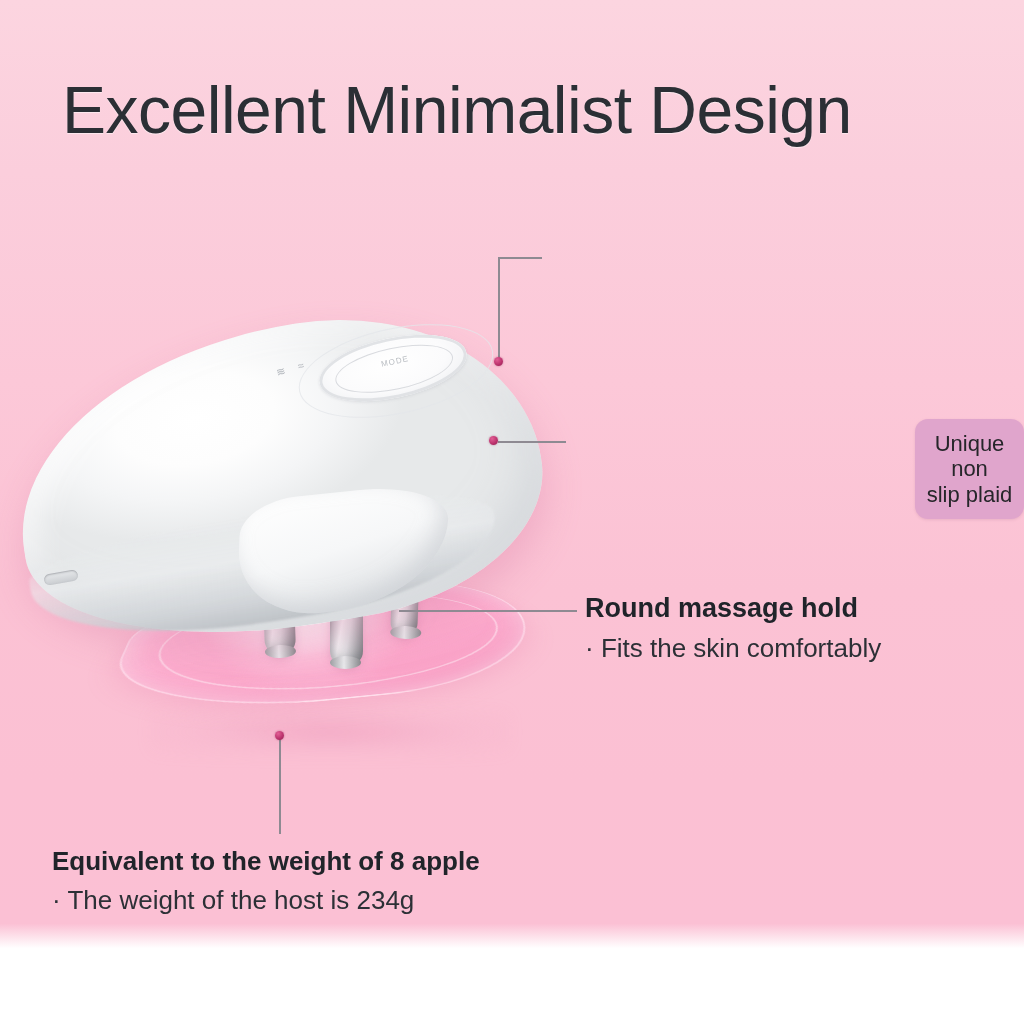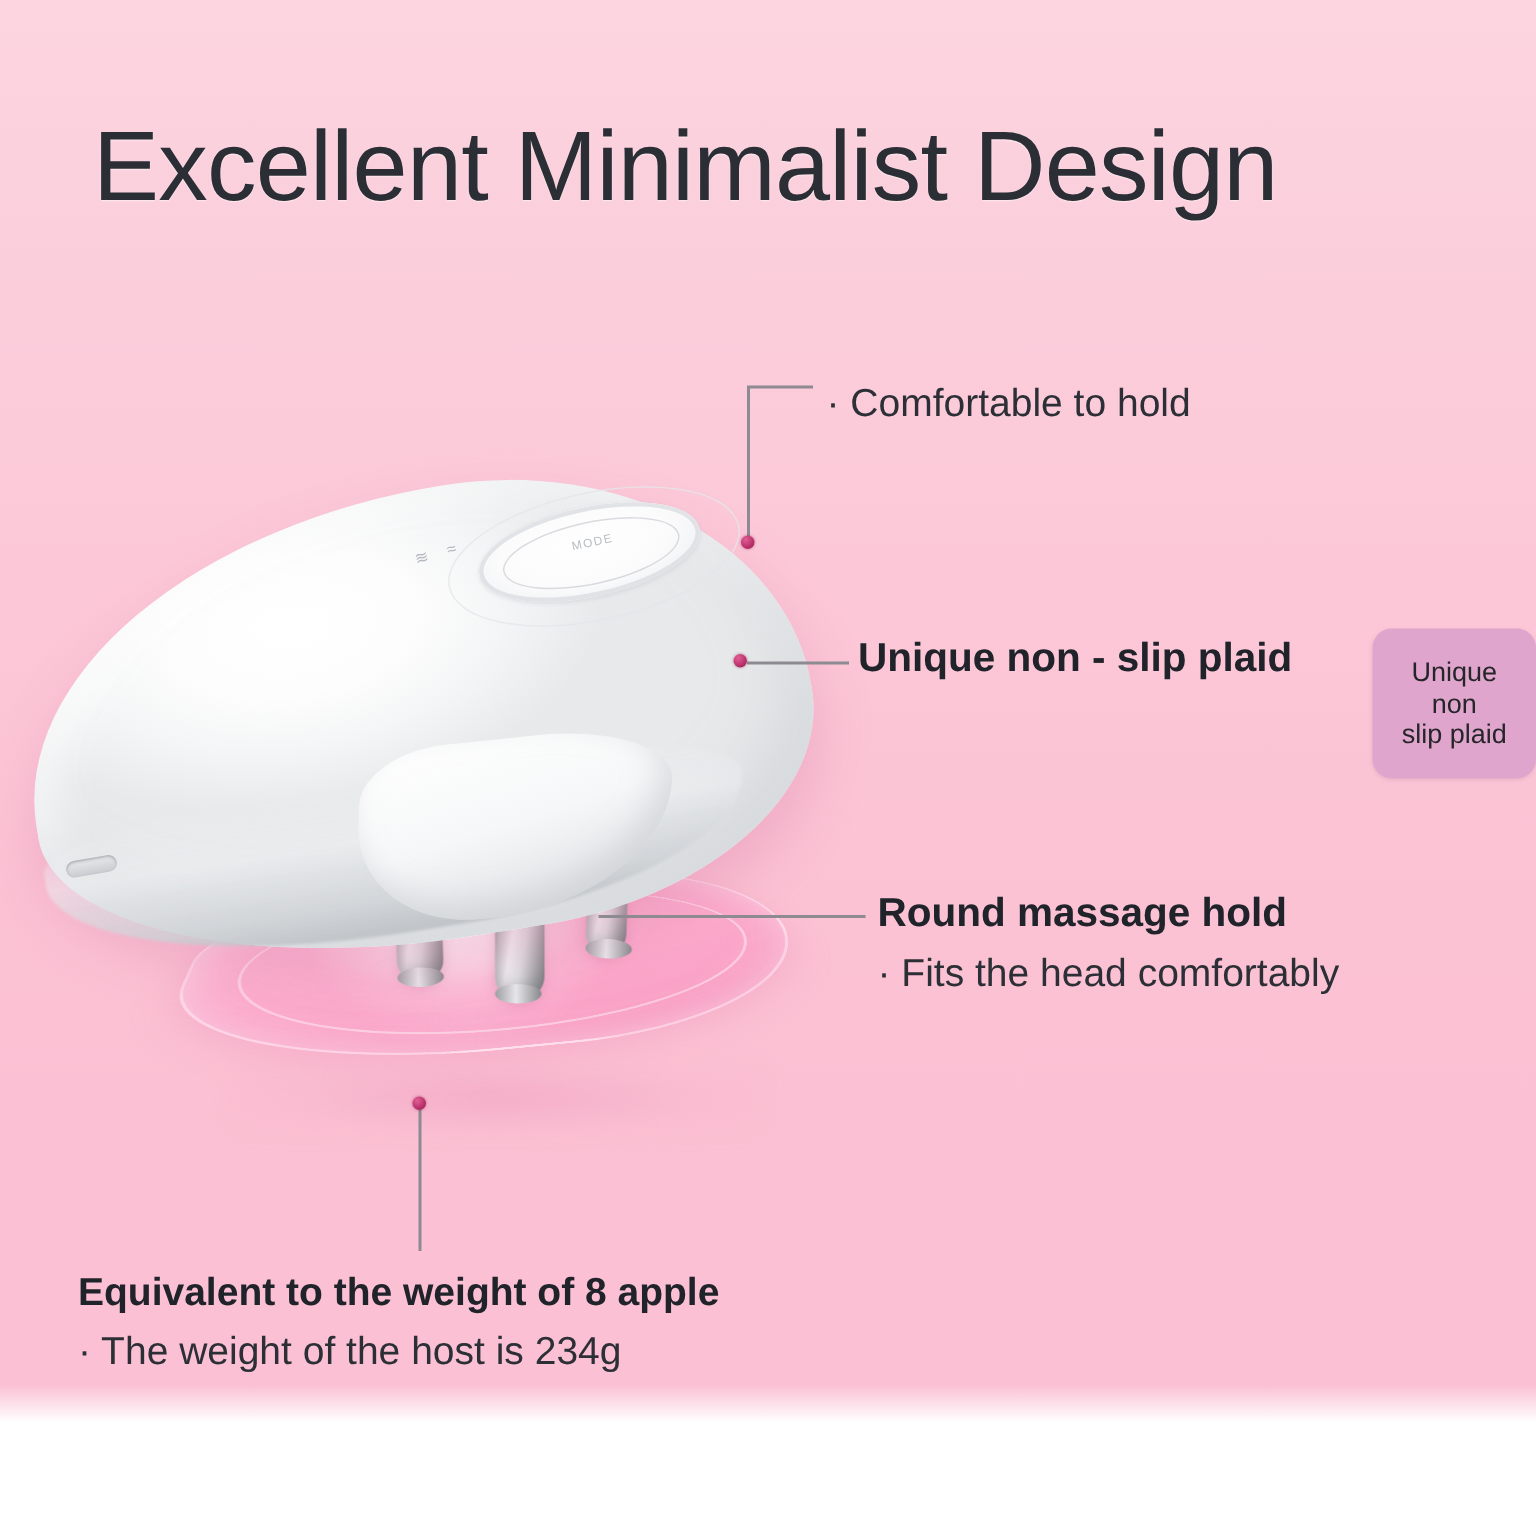--- a/index.html
+++ b/index.html
@@ -105,21 +105,21 @@
     background: #e0a5cc;
     border-radius: 13px;
     display: flex;
     flex-direction: column;
     justify-content: center;
     align-items: center;
     box-shadow: 0 1px 3px rgba(150,90,130,.18);
   }
   #badge span {
     display: block;
-    font-size: 18px;
+    font-size: 22px;
     font-weight: 400;
     color: #26262a;
     line-height: 1.16;
     text-align: center;
     white-space: nowrap;
   }
 
   
   #product {
     position: absolute;
@@ -366,30 +366,28 @@
 
   <div class="lead-line lead-h" id="lead2-h"></div>
   <div class="lead-dot" id="lead2-dot"></div>
 
   <div class="lead-line lead-h" id="lead3-h"></div>
 
   <div class="lead-line lead-v" id="lead4-v"></div>
   <div class="lead-dot" id="lead4-dot"></div>
 
   <div class="callout" id="callout-ergonomic">
-    <div class="sub">· Comfortable to hold</div>
   </div>
 
   <div class="callout" id="callout-plaid">
-    <div class="head">Unique non - slip plaid</div>
   </div>
 
   <div class="callout" id="callout-head">
     <div class="head">Round massage hold</div>
-    <div class="sub">· Fits the head comfortably</div>
+    <div class="sub">· Fits the skin comfortably</div>
   </div>
 
 
   <div class="callout" id="callout-weight">
     <div class="head">Equivalent to the weight of 8 apple</div>
     <div class="sub">· The weight of the host is 234g</div>
   </div>
 
   <div id="badge">
     <span>Unique</span>

